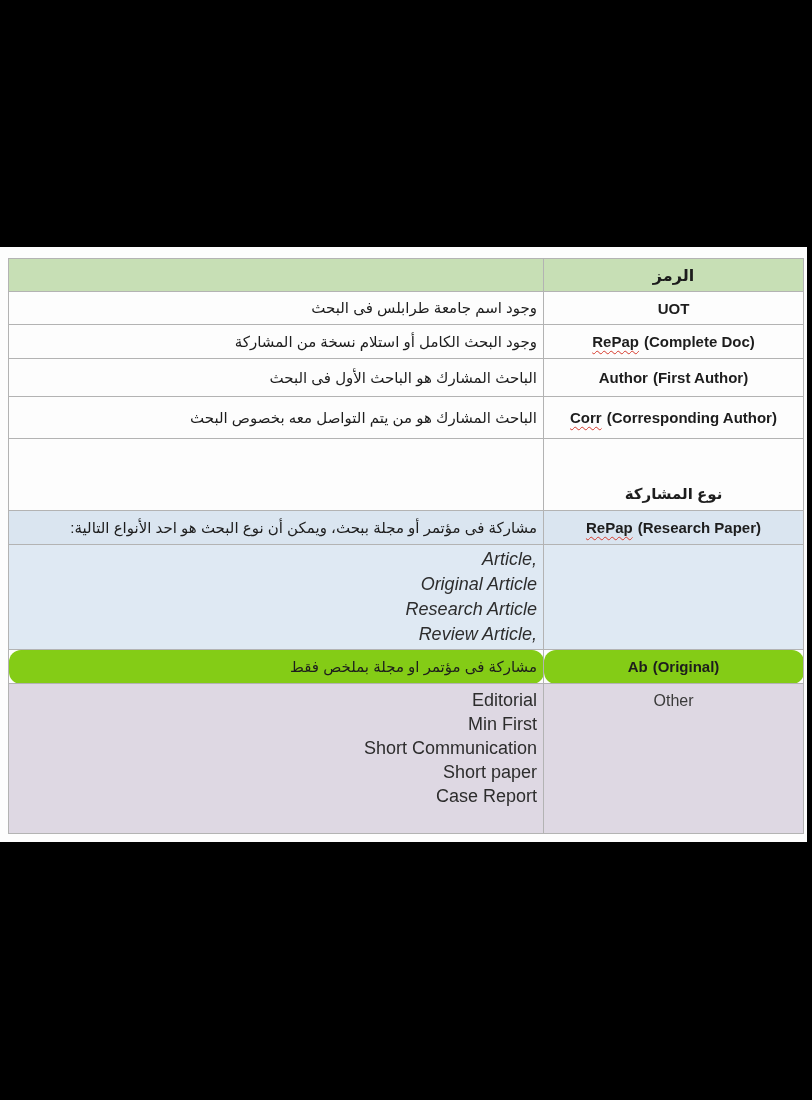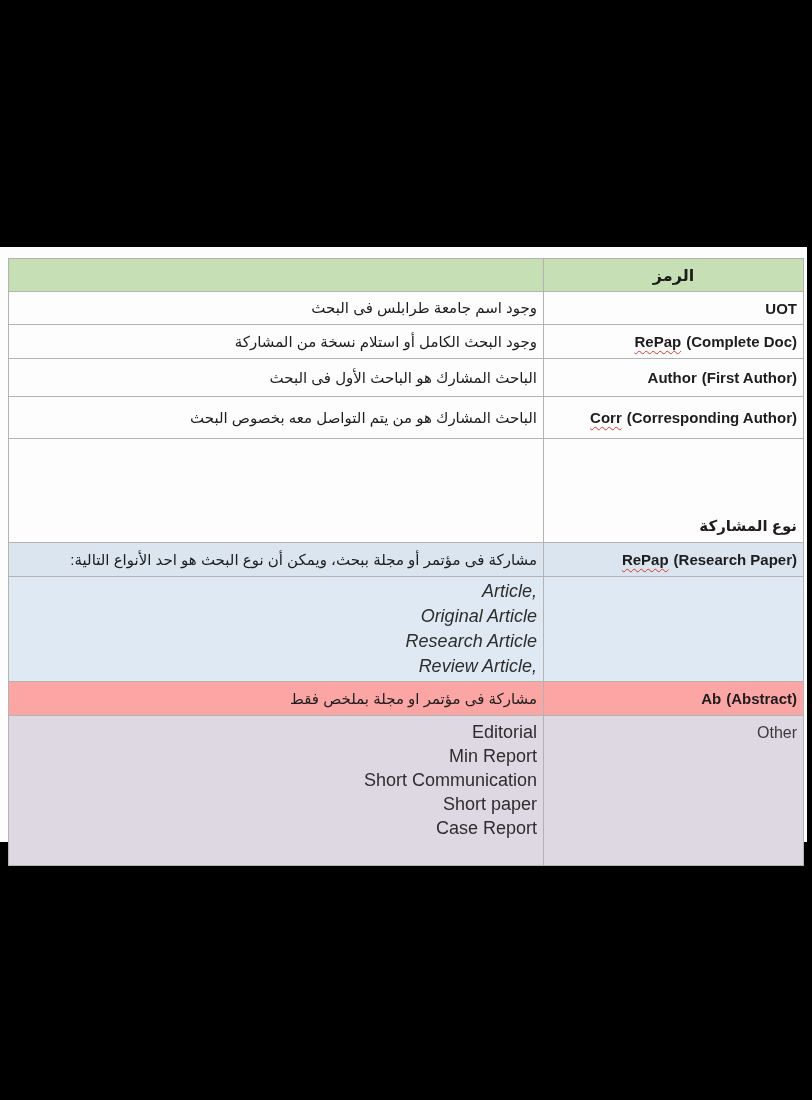--- a/index.html
+++ b/index.html
@@ -36,44 +36,44 @@
   }
   col.col-desc { width: 535px; }
   col.col-code { width: 260px; }
 
   
   tr.r0 { height: 33px; }
   tr.r1 { height: 33px; }
   tr.r2 { height: 34px; }
   tr.r3 { height: 38px; }
   tr.r4 { height: 42px; }
-  tr.r5 { height: 104px; }
+  tr.r5 { height: 72px; }
   tr.r6 { height: 34px; }
   tr.r7 { height: 105px; }
   tr.r8 { height: 34px; }
   tr.r9 { height: 150px; }
 
   
   tr.r0 td { background: #c7dfb5; }
   tr.r6 td { background: #dae5f0; }
   tr.r7 td { background: #dfe9f3; font-style: italic; }
-  tr.r8 td { background: #fca5a5; }
+  tr.r8 td { background: #84cc16; border-radius: 12px; }
   tr.r9 td { background: #ded8e3; }
 
   .hdr-code {
     text-align: center;
     font-size: 16px;
     font-weight: bold;
     color: #1c1c1c;
   }
   td.code {
     font-size: 15px;
     font-weight: 600;
     color: #1d1d1d;
-    text-align: right;
+    text-align: center;
   }
   .cr { margin-left: 5px; }
   .sq {
     text-decoration: underline;
     text-decoration-style: wavy;
     text-decoration-color: #d6392b;
     text-decoration-thickness: 1px;
     text-underline-offset: 3px;
   }
   td.ar {
@@ -183,28 +183,28 @@
             <div class="li">Review Article,</div>
           </td>
           <td class="code"></td>
         </tr>
 
         <tr class="r8">
           <td class="ar">
             <span>مشاركة فى مؤتمر او مجلة بملخص فقط</span>
           </td>
           <td class="code">
-            <span class="cw">Ab</span><span class="cr">(Abstract)</span>
+            <span class="cw">Ab</span><span class="cr">(Original)</span>
           </td>
         </tr>
 
         <tr class="r9">
           <td class="list-cell">
             <div class="li">Editorial</div>
-            <div class="li">Min Report</div>
+            <div class="li">Min First</div>
             <div class="li">Short Communication</div>
             <div class="li">Short paper</div>
             <div class="li">Case Report</div>
           </td>
           <td class="code">
             <span>Other</span>
           </td>
         </tr>
       </tbody>
     </table>

